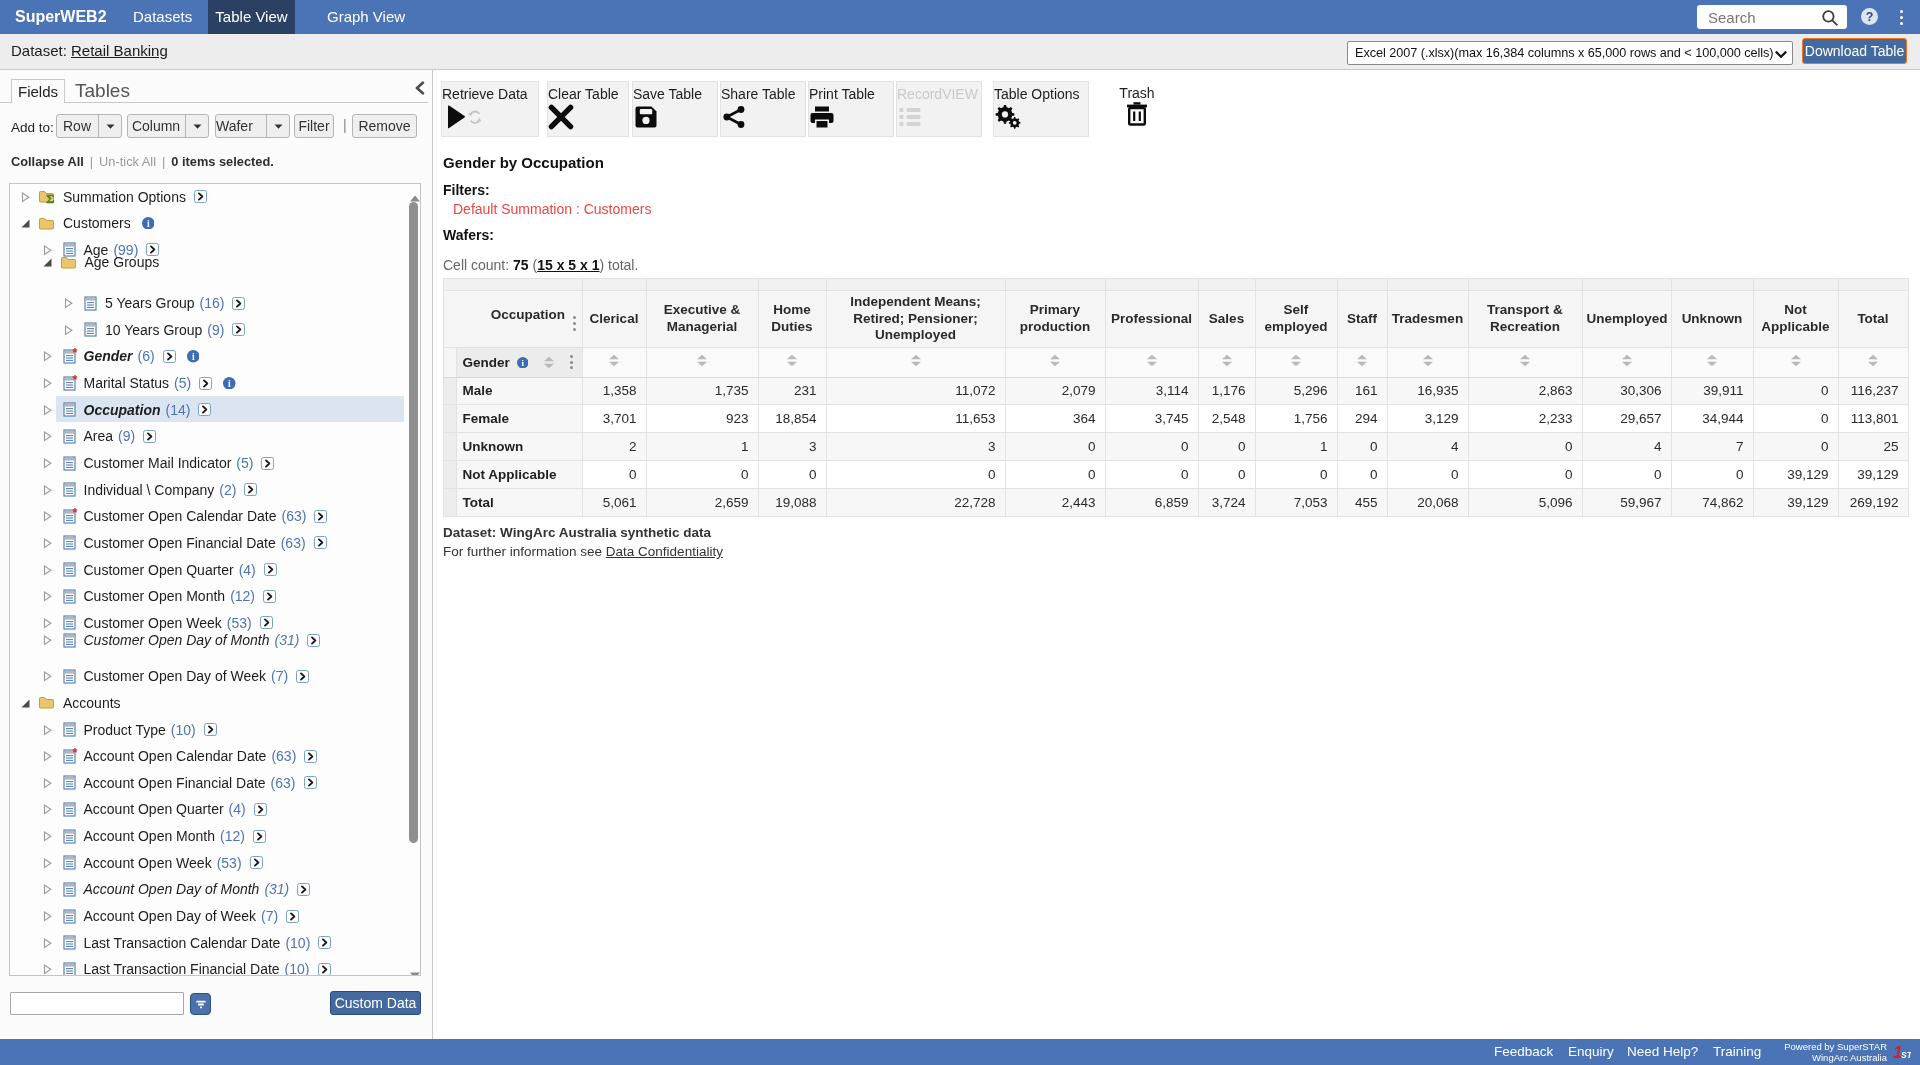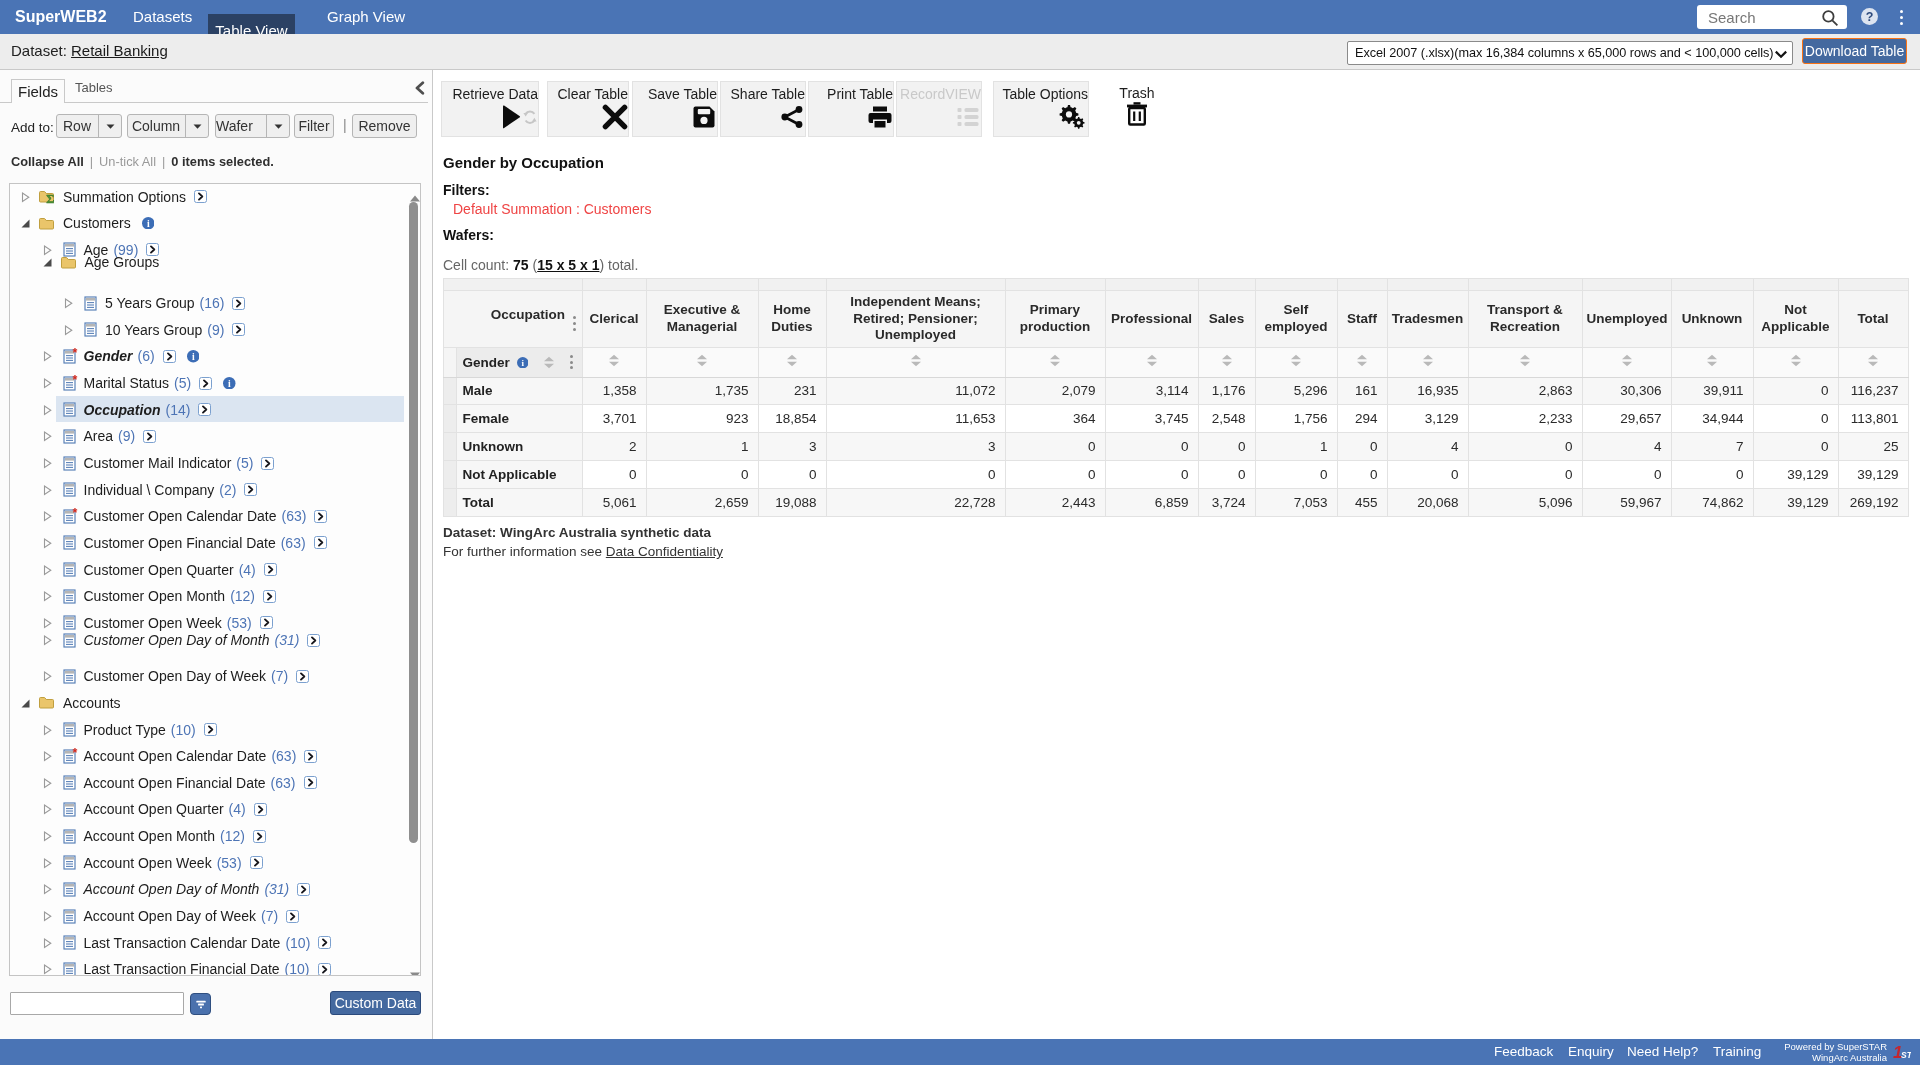--- a/index.html
+++ b/index.html
@@ -21,21 +21,21 @@
 #subbar .lbl { position:absolute; left:11px; top:8px; font-size:15px; color:#222; }
 #subbar .lnk { text-decoration:underline; color:#1a1a1a; }
 #fmtsel { position:absolute; left:1347px; top:7px; width:446px; height:24px; background:#fff; border:1px solid #8a8a8a; border-radius:2px; font-size:12.7px; color:#111; line-height:22px; padding-left:7px; white-space:nowrap; overflow:hidden; letter-spacing:-0.05px; }
 #fmtsel svg { position:absolute; right:4px; top:8px; }
 #dlbtn { position:absolute; left:1802px; top:4px; width:105px; height:26px; background:#44699f; border:1px solid #f97316; border-radius:3px; color:#fff; font-size:14px; text-align:center; line-height:24px; }
 
 #side { position:absolute; left:0; top:70px; width:432px; height:969px; background:#fbfbfb; }
 #vsep { position:absolute; left:432px; top:70px; width:1px; height:969px; background:#c9c9c9; }
 .tabrule { position:absolute; left:0; top:32px; width:428px; height:1px; background:#c9c9c9; }
 #fieldtab { position:absolute; left:11px; top:9px; width:54px; height:24px; background:#fbfbfb; border:1px solid #c9c9c9; border-bottom:none; text-align:center; line-height:23px; font-size:15px; color:#222; z-index:2; }
-#tablestab { position:absolute; left:75px; top:10px; font-size:13px; color:#555; }
+#tablestab { position:absolute; left:75px; top:10px; font-size:19px; color:#555; }
 #collapser { position:absolute; left:414px; top:11px; }
 #addto { position:absolute; left:11px; top:50px; font-size:13.5px; color:#222; }
 .btn { position:absolute; top:44px; height:24px; background:#efefef; border:1px solid #b5b5b5; border-radius:3px; font-size:14px; color:#333; text-align:center; }
 .btn .cap { display:inline-block; padding:0 0; line-height:22px; }
 .split { position:absolute; right:0; top:0; bottom:0; width:23px; border-left:1px solid #b5b5b5; }
 .split svg { margin-top:9px; display:inline-block; }
 #selinfo { position:absolute; left:11px; top:84px; font-size:12.8px; }
 #selinfo b { color:#2f2f2f; }
 #selinfo .gray { color:#999; }
 #selinfo .sep { color:#999; padding:0 6px; }
@@ -52,21 +52,21 @@
 #sbar-up { position:absolute; left:400px; top:5px; }
 #sbar-thumb { position:absolute; left:399px; top:18px; width:9px; height:641px; border-radius:5px; background:#8f8f8f; }
 #sbar-down { position:absolute; left:400px; top:782px; }
 
 #qinput { position:absolute; left:10px; top:922px; width:174px; height:23px; border:1px solid #a8a8a8; background:#fff; border-radius:1px; }
 #qbtn { position:absolute; left:190px; top:923px; width:21px; height:22px; background:#4a71ad; border:1px solid #2f4f80; border-radius:4px; text-align:center; }
 #qbtn svg { margin-top:6px; }
 #cdbtn { position:absolute; left:330px; top:921px; width:91px; height:24px; background:#44699f; border:1px solid #2b4a7c; border-radius:3px; color:#fff; font-size:14px; text-align:center; line-height:22px; }
 
 #main { position:absolute; left:433px; top:70px; width:1487px; height:969px; background:#fff; }
-.tbtn { position:absolute; top:11px; height:56px; background:#f2f2f2; border:1px solid #e2e2e2; text-align:right; font-size:14px; color:#1d1d1d; }
+.tbtn { position:absolute; top:11px; height:56px; background:#f2f2f2; border:1px solid #e2e2e2; text-align:left; font-size:14px; color:#1d1d1d; }
 .tbtn .t { display:block; margin-top:4px; }
 .tbtn svg { margin-top:2px; }
 #rvbtn { color:#c9c9c9; }
 #trashb { position:absolute; top:11px; left:668px; width:72px; text-align:center; font-size:14px; color:#1d1d1d; padding-top:4px; }
 #ttl { position:absolute; left:10px; top:84px; font-size:15px; font-weight:bold; color:#111; }
 #fil { position:absolute; left:10px; top:112px; font-size:14px; font-weight:bold; color:#111; }
 #filv { position:absolute; left:20px; top:131px; font-size:14px; color:#ef4444; }
 #waf { position:absolute; left:10px; top:157px; font-size:14px; font-weight:bold; color:#111; }
 #cc { position:absolute; left:10px; top:187px; font-size:14px; color:#666; }
 #cc b { color:#111; font-weight:bold; }
@@ -92,21 +92,21 @@
 #dt tr.odd td.rl, #dt tr.even td.rl { background:#f7f7f7; }
 
 #foot { position:absolute; left:0; top:1039px; width:1920px; height:26px; background:#4a74b5; }
 #foot a { color:#fff; font-size:13.5px; text-decoration:none; position:absolute; top:5px; }
 #pw { position:absolute; right:33px; top:2px; text-align:right; color:#fff; font-size:9.5px; line-height:11px; }
 #flogo { position:absolute; right:9px; top:3px; }
 </style></head><body>
 <div id="nav">
 <span class="brand">SuperWEB2</span>
 <span class="navtab" style="left:133px;">Datasets</span>
-<span class="navtab" id="tab-active" style="left:208px; width:87px;margin-top:14px;">Table View</span>
+<span class="navtab" id="tab-active" style="left:208px; width:87px;">Table View</span>
 <span class="navtab" style="left:327px;">Graph View</span>
 <span id="searchbox">
       <span>Search</span>
       <svg width="18" height="18" viewBox="0 0 18 18" style="">
         <circle cx="7.4" cy="7.4" r="5.2" fill="none" stroke="#3d3d3d" stroke-width="1.8"></circle>
         <line x1="11.3" y1="11.3" x2="16.4" y2="16.4" stroke="#3d3d3d" stroke-width="1.8"></line>
       </svg>
     </span>
 <span class="abs" style="left:1861px; top:8px;"><svg width="17" height="17" viewBox="0 0 17 17" style="">
         <circle cx="8.5" cy="8.5" r="8.5" fill="#dde4f0"></circle>

